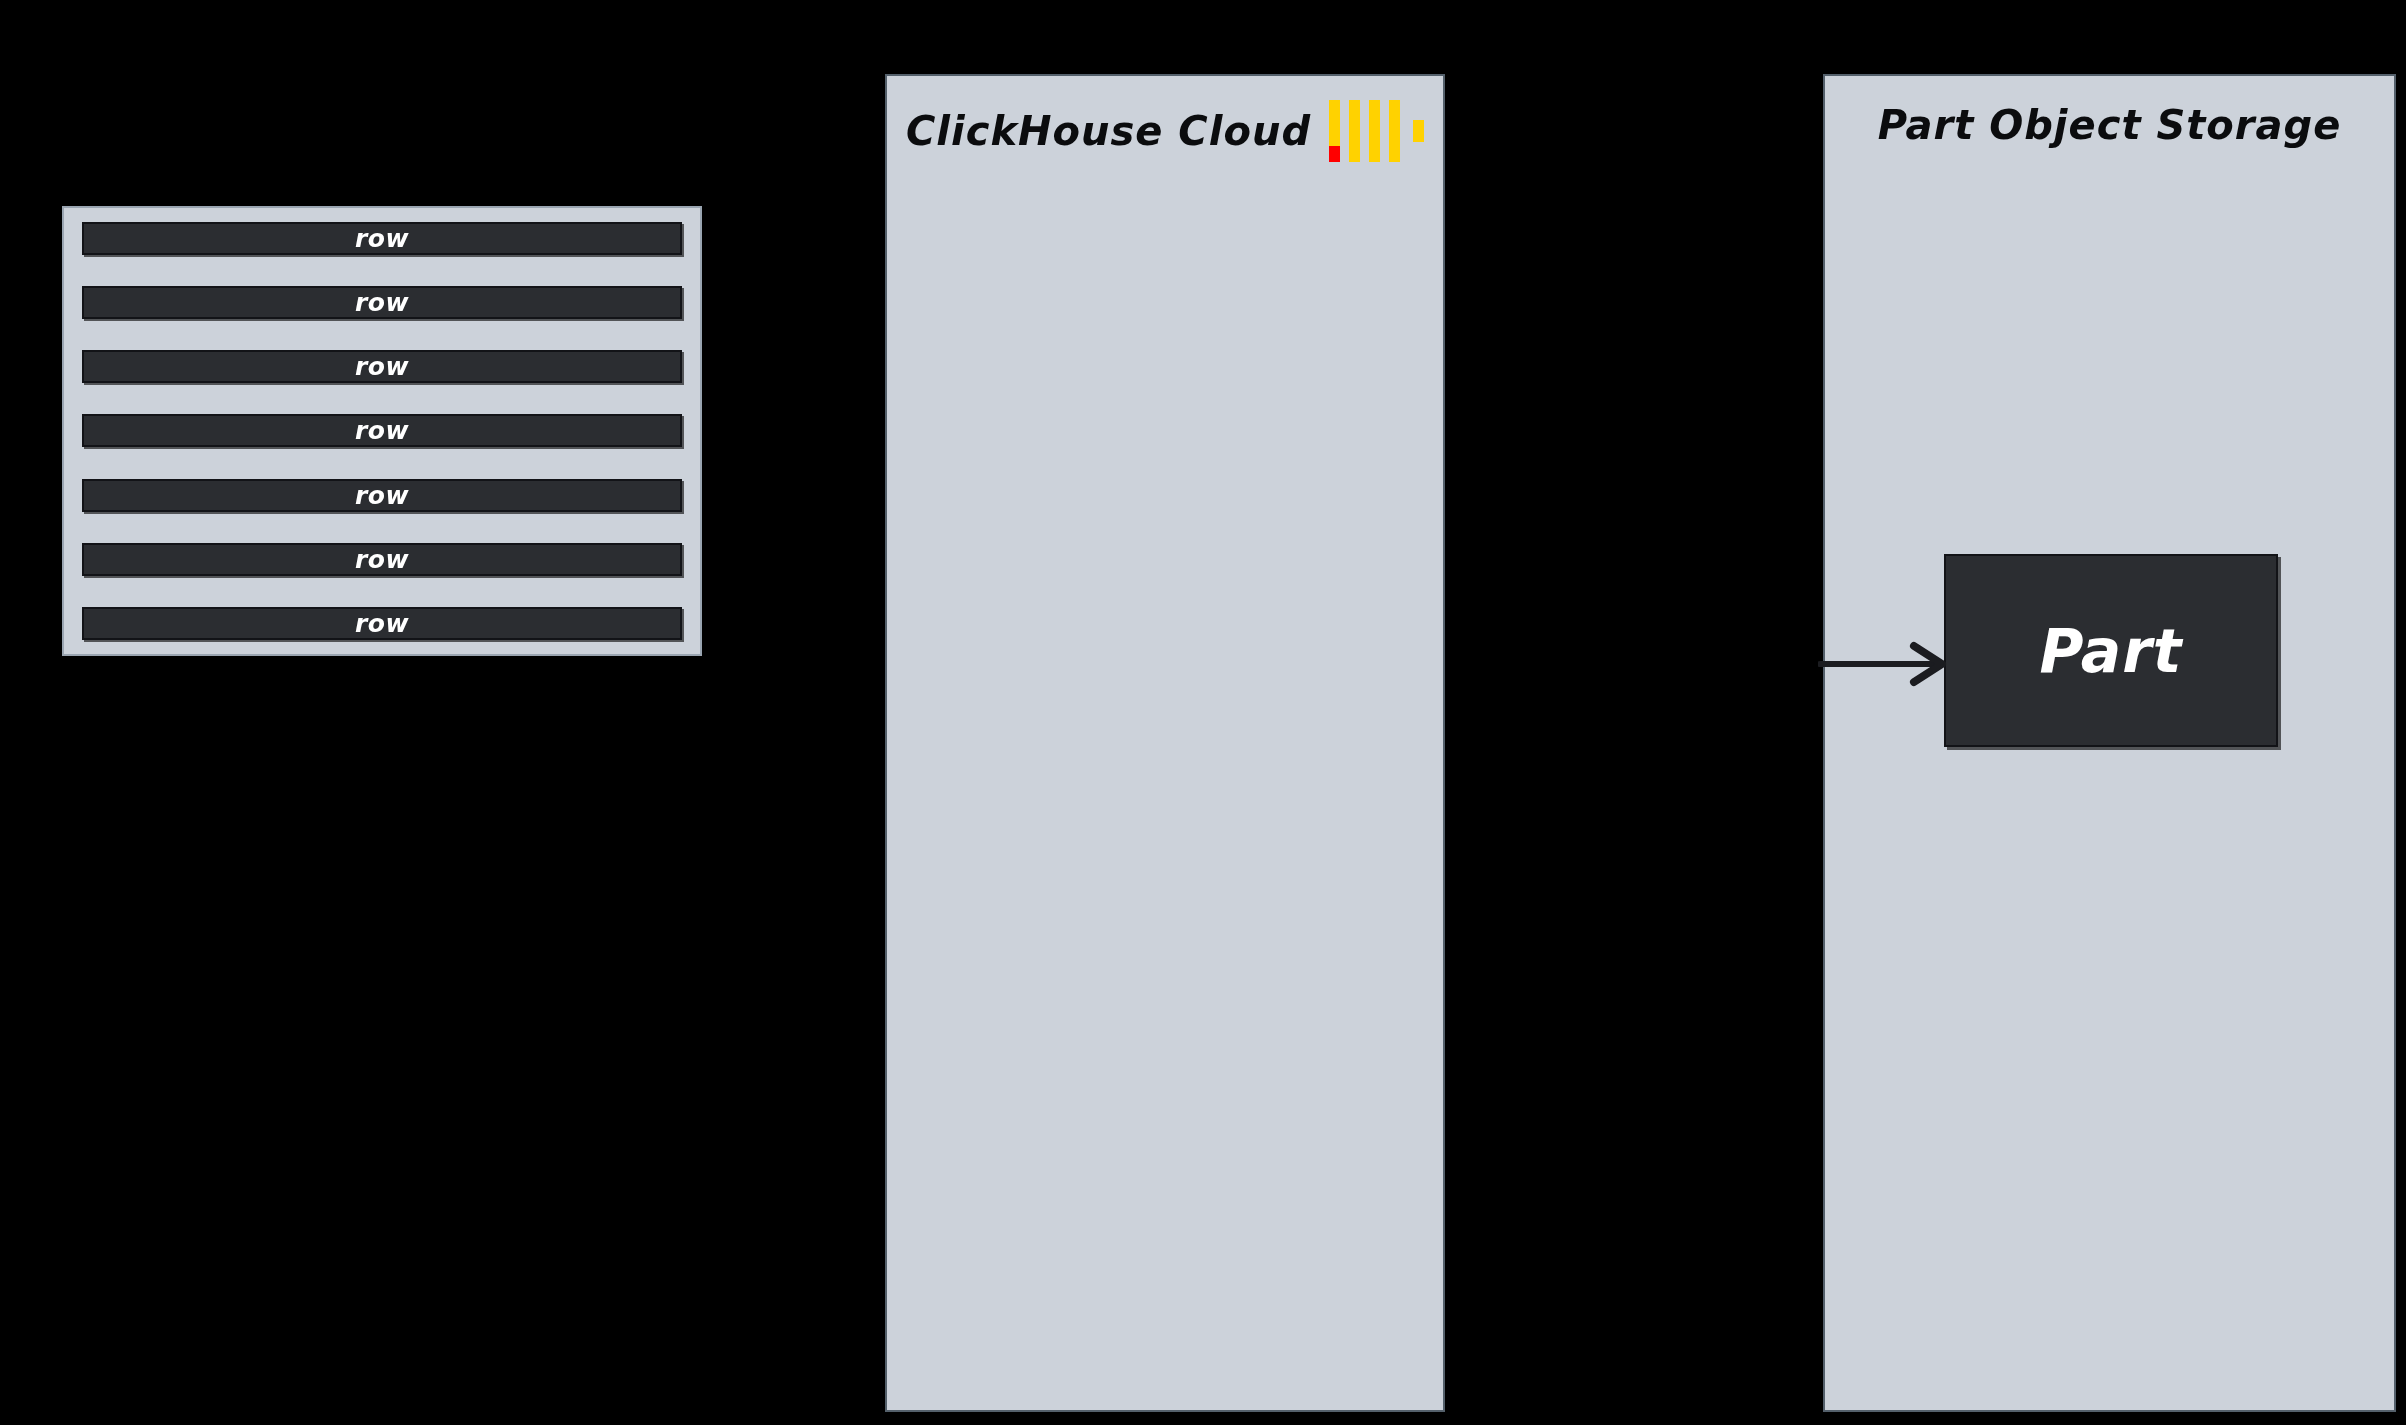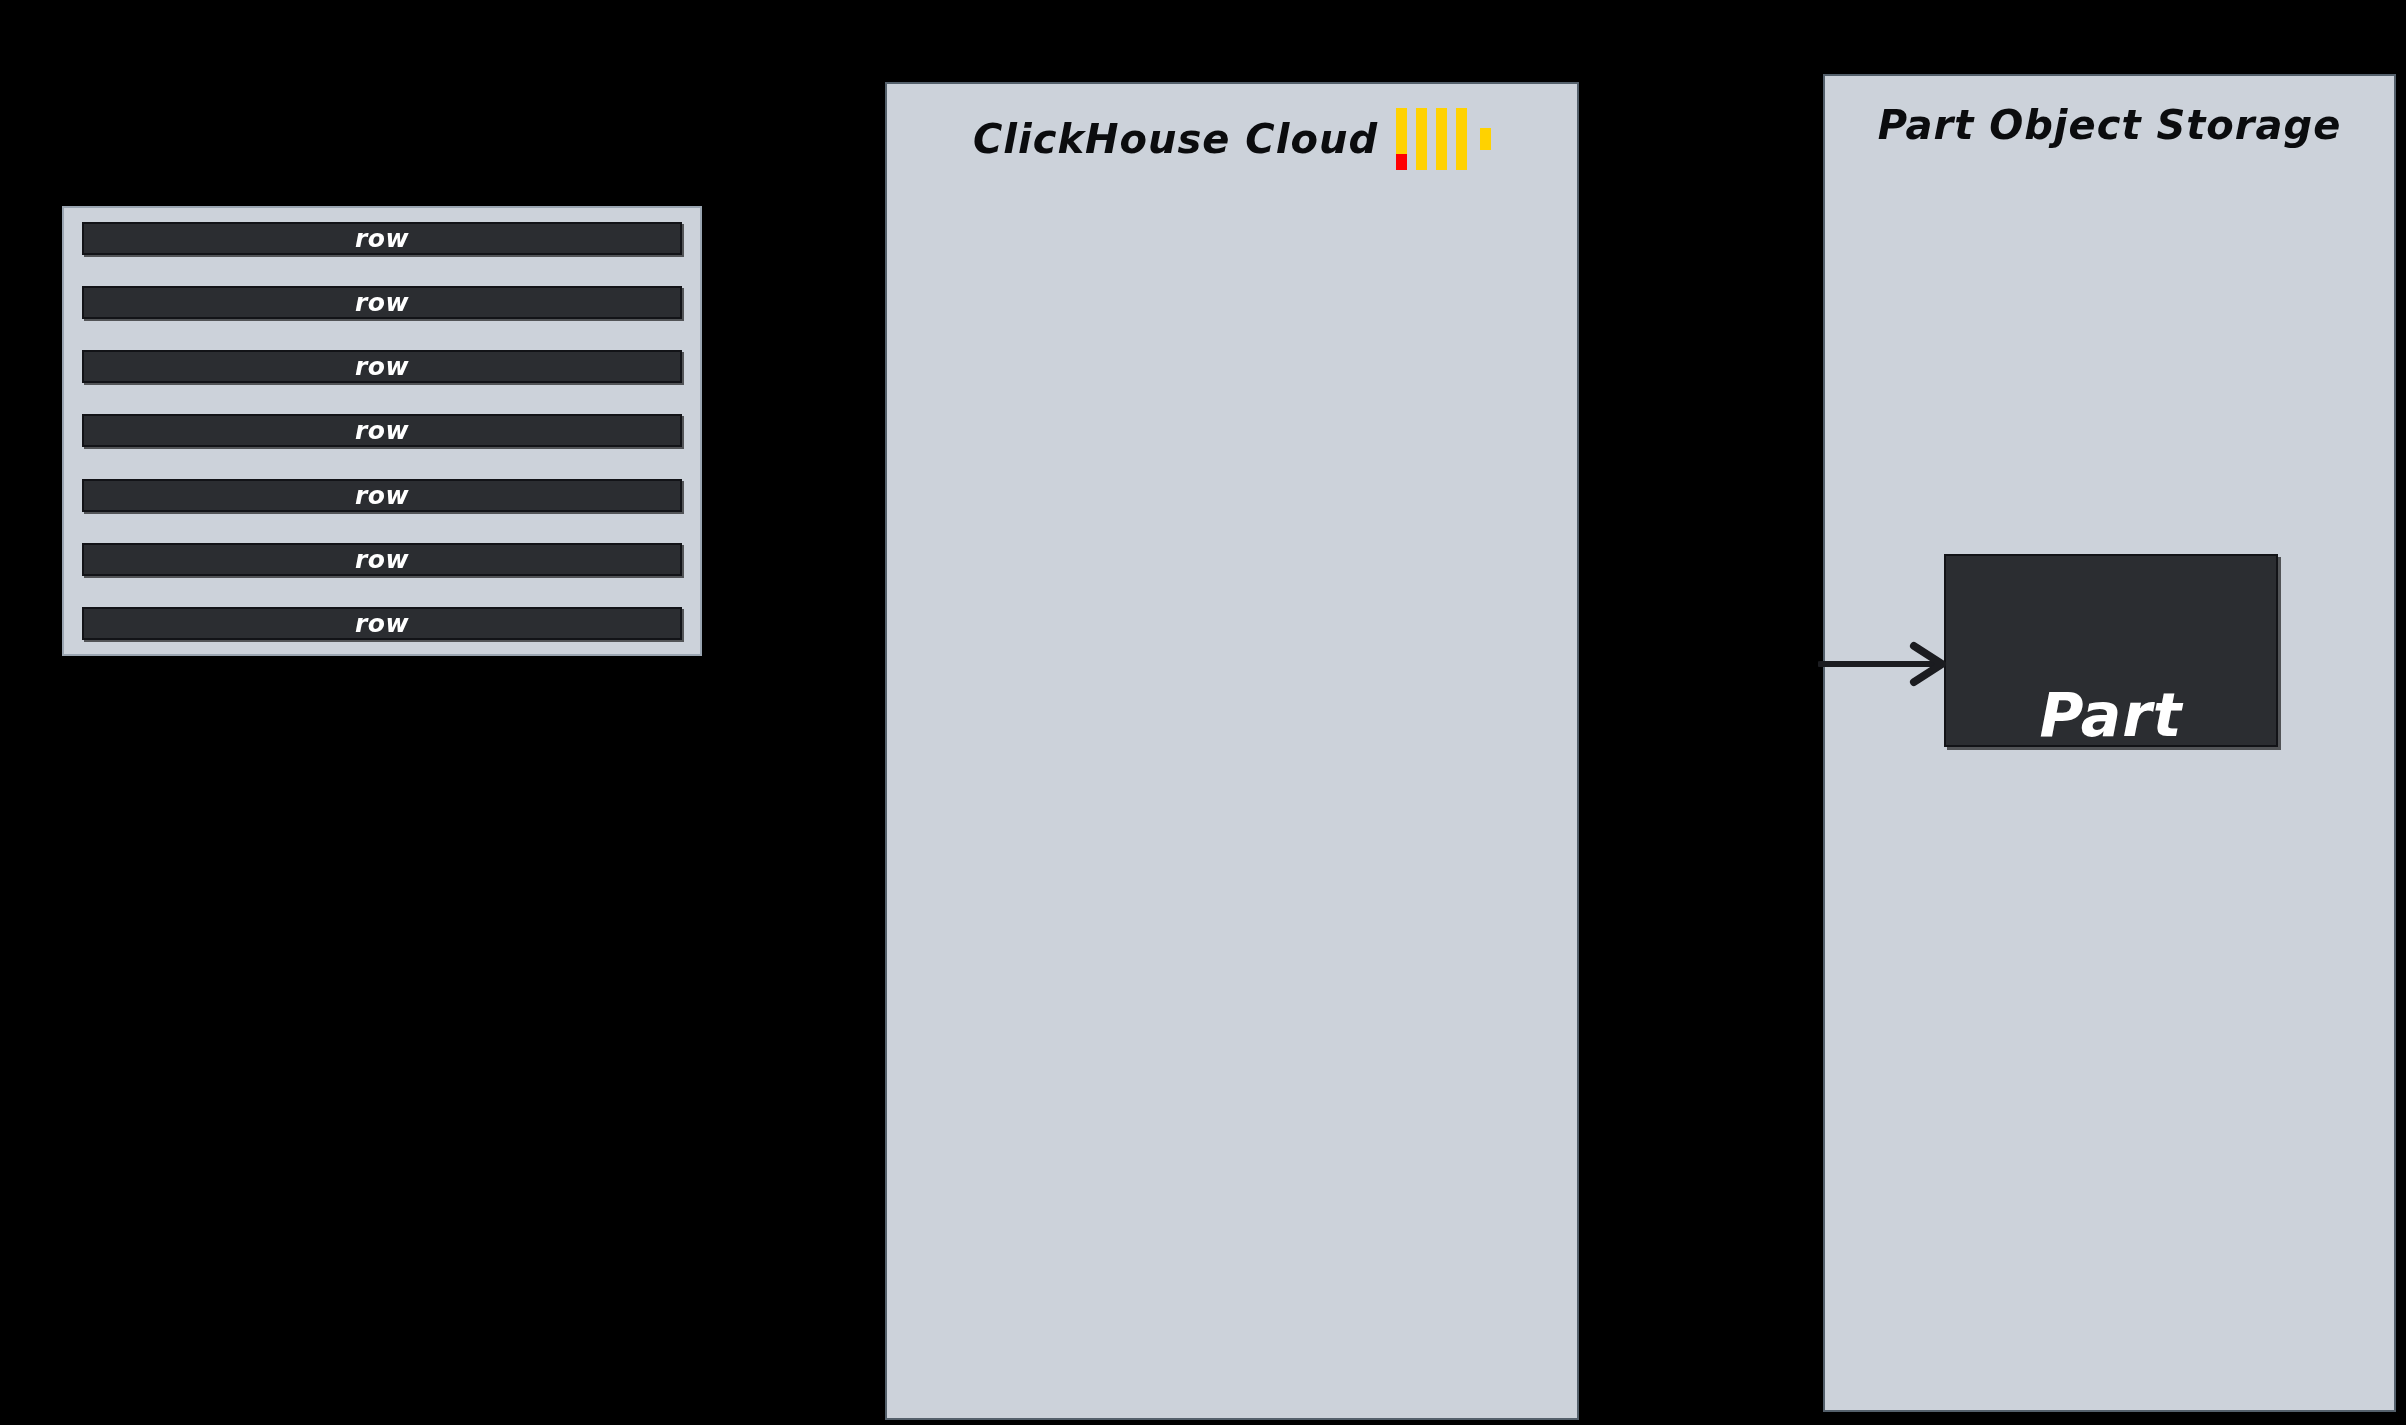--- a/index.html
+++ b/index.html
@@ -61,23 +61,22 @@
     font-weight: 600;
     font-style: italic;
     letter-spacing: 0.5px;
     line-height: 1;
   }
 
   
   #clickhouse-cloud-panel {
     left: 885px;
     top: 74px;
-    width: 694px;
+    width: 560px;
     height: 1338px;
-    margin-top: 8px;
   }
   #clickhouse-cloud-header {
     position: absolute;
     left: 0;
     top: 24px;
     width: 100%;
     display: flex;
     align-items: center;
     justify-content: center;
     gap: 18px;
@@ -140,21 +139,21 @@
   #part-box {
     position: absolute;
     left: 119px;
     top: 478px;
     width: 334px;
     height: 193px;
     background: #2b2d31;
     border: 2px solid #121317;
     box-sizing: border-box;
     display: flex;
-    align-items: flex-end;
+    align-items: center;
     justify-content: center;
     box-shadow: 3px 3px 0 rgba(0,0,0,0.6);
   }
   #part-label {
     color: #ffffff;
     font-family: "DejaVu Sans", sans-serif;
     font-size: 60px;
     font-weight: 600;
     font-style: italic;
     letter-spacing: 1px;

